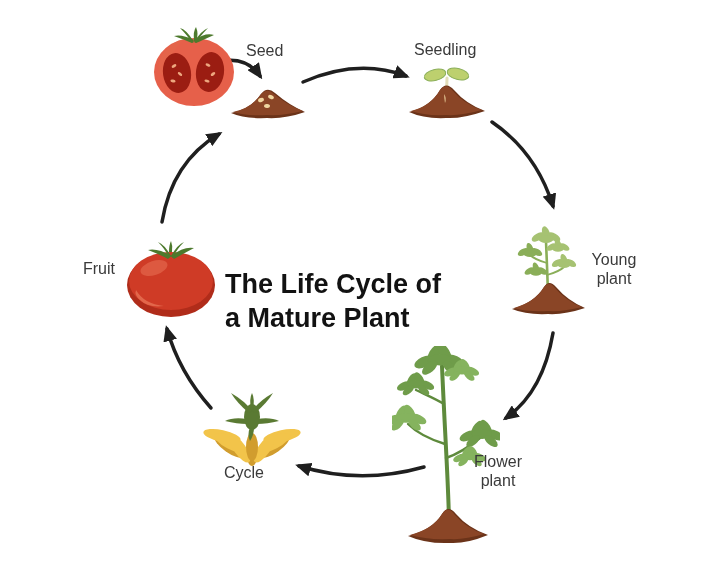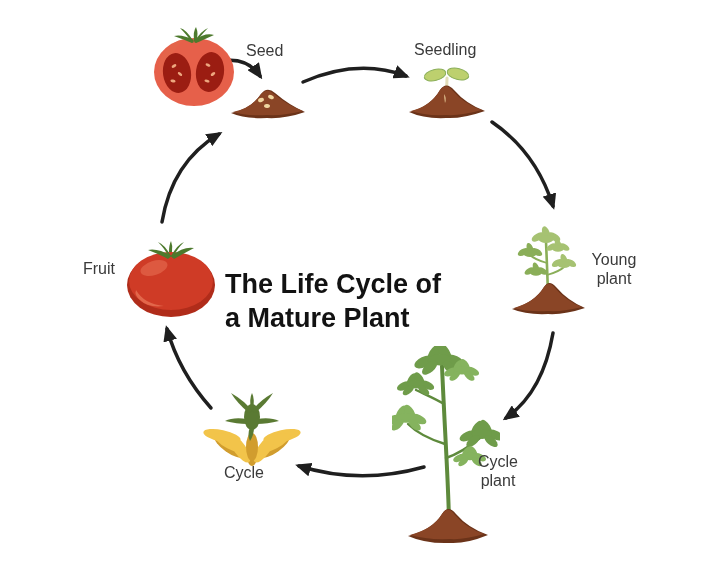--- a/index.html
+++ b/index.html
@@ -184,17 +184,17 @@
       <path d="M47,18 Q60,8 70,10 Q57,17 50,21 Z"></path>
       <path d="M47,18 Q40,6 34,4 Q42,12 45,20 Z"></path>
       <path d="M47,18 Q54,6 60,4 Q52,12 49,20 Z"></path>
       <path d="M45,14 Q45,7 47,3 Q49,8 48,14 Z"></path>
     </g>
   </svg>
 
   <div class="stage-label" style="left:246px;top:41px">Seed</div>
   <div class="stage-label" style="left:414px;top:40px">Seedling</div>
   <div class="stage-label center" style="left:585px;top:250px;width:58px">Young plant</div>
-  <div class="stage-label center" style="left:463px;top:452px;width:70px">Cycle plant</div>
+  <div class="stage-label center" style="left:463px;top:452px;width:70px">Flower plant</div>
   <div class="stage-label" style="left:224px;top:463px">Cycle</div>
   <div class="stage-label" style="left:83px;top:259px">Fruit</div>
 
 </div>
 
 </body></html>

